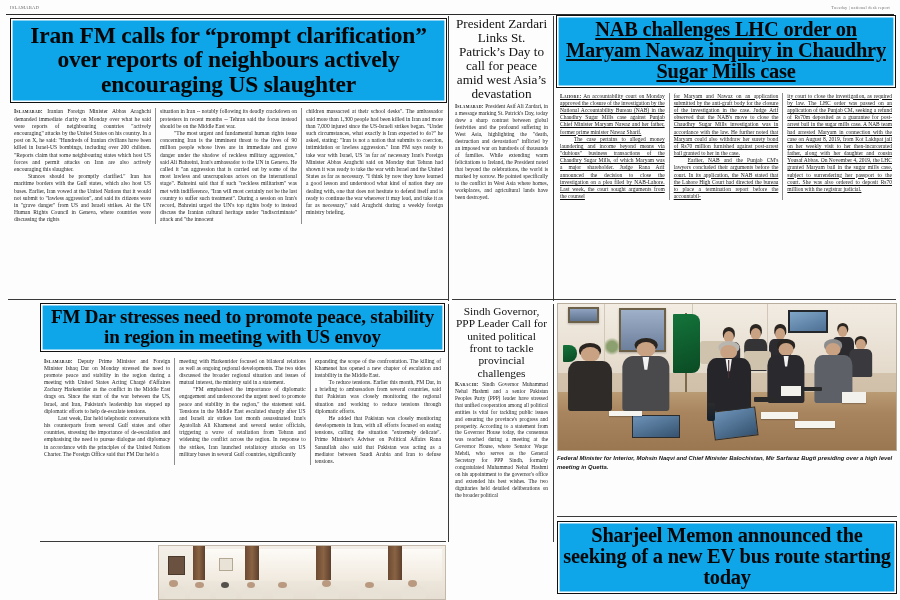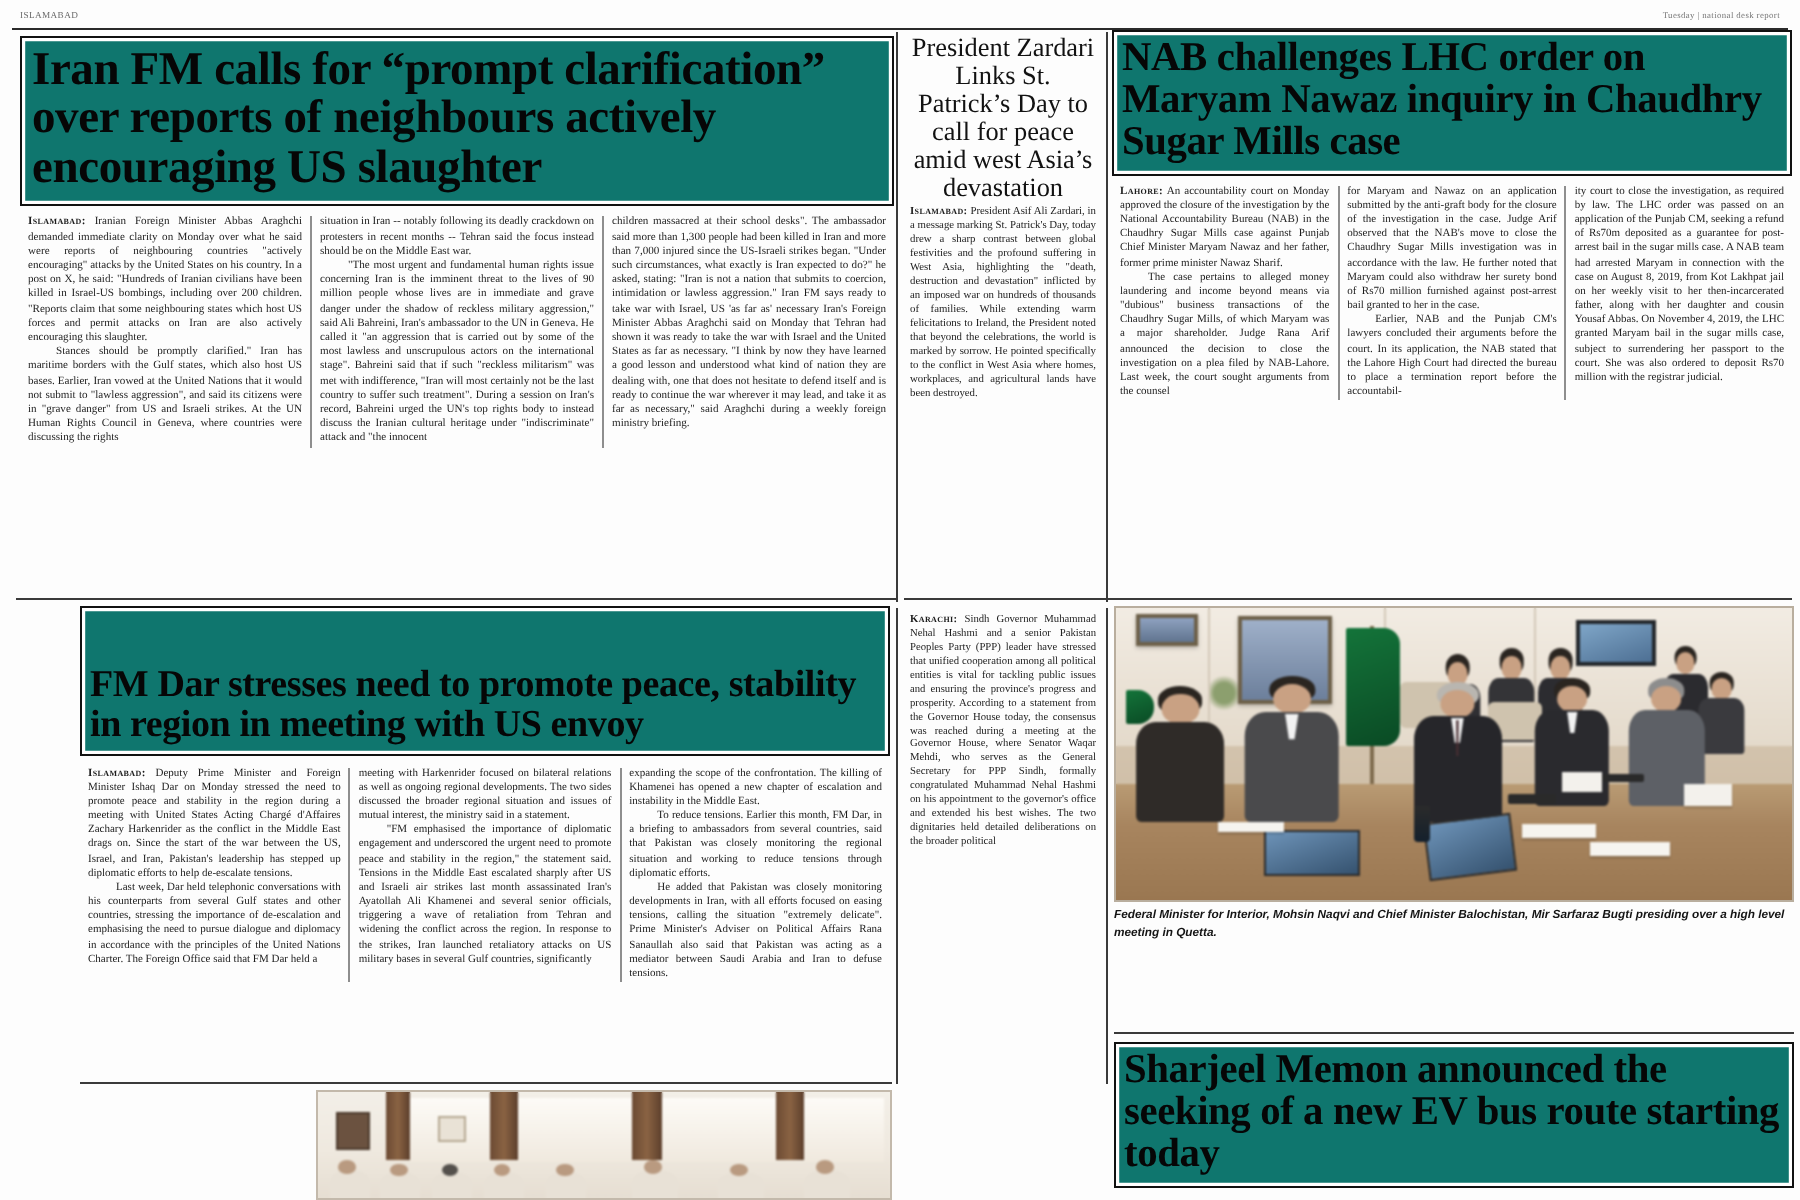--- a/index.html
+++ b/index.html
@@ -44,22 +44,22 @@
 
   .rule-top {
     border-top: 1px solid #2a2a2a;
     margin: 0 2px 4px 2px;
   }
 
   
   .hl-box {
     border: 1.2px solid #111;
     padding: 3px 4px 4px 4px;
-    text-align: left;
-    background: #0f766e;
+    text-align: center;
+    background: #0ea5e9;
     box-shadow: 0 0 0 1.6px #fff inset;
   }
   .hl {
     font-family: "Liberation Serif", serif;
     font-weight: bold;
     line-height: 1.04;
     letter-spacing: -0.2px;
     color: #060606;
   }
 
@@ -111,36 +111,37 @@
     padding: 0 3px;
   }
   #zardari .subhead { font-size: 13.2px; line-height: 1.06; }
   #zardari .body-txt { font-size: 5.4px; line-height: 1.30; margin-top: 2px; }
 
   
   #nab {
     position: absolute;
     left: 556px; top: 15px;
     width: 340px;
+    text-decoration: underline;
   }
   #nab .hl { font-size: 20.4px; }
   #nab .cols { margin-top: 5px; }
   #nab .body-txt { font-size: 5.5px; line-height: 1.305; }
   #nab .col { padding: 0 4px; }
 
   
   .hrule { position: absolute; border-top: 1px solid #3a3a3a; }
 
   
   #dar {
     position: absolute;
     left: 40px; top: 303px;
     width: 405px;
   }
-  #dar .hl { font-size: 19px; margin-top: 26px; }
+  #dar .hl { font-size: 19px; }
   #dar .cols { margin-top: 6px; }
   #dar .body-txt { font-size: 5.5px; line-height: 1.305; }
   #dar .col { padding: 0 4px; }
 
   
   #sindh {
     position: absolute;
     left: 452px; top: 305px;
     width: 99px;
     padding: 0 3px;
@@ -365,20 +366,21 @@
         <p>To reduce tensions. Earlier this month, FM Dar, in a briefing to ambassadors from several countries, said that Pakistan was closely monitoring the regional situation and working to reduce tensions through diplomatic efforts.</p>
         <p>He added that Pakistan was closely monitoring developments in Iran, with all efforts focused on easing tensions, calling the situation "extremely delicate". Prime Minister's Adviser on Political Affairs Rana Sanaullah also said that Pakistan was acting as a mediator between Saudi Arabia and Iran to defuse tensions.</p>
       </div>
     </div>
   </div>
 
   <div style="position:absolute;left:448px;top:304px;height:238px;border-left:1px solid #3a3a3a;"></div>
   <div style="position:absolute;left:553px;top:304px;height:238px;border-left:1px solid #3a3a3a;"></div>
 
   <div id="sindh">
+    <div class="subhead">Sindh Governor, PPP Leader Call for united political front to tackle provincial challenges</div>
     <div class="body-txt">
       <p class="first">
         <span class="dateline">Karachi:</span><span> Sindh Governor Muhammad Nehal Hashmi and a senior Pakistan Peoples Party (PPP) leader have stressed that unified cooperation among all political entities is vital for tackling public issues and ensuring the province's progress and prosperity. According to a statement from the Governor House today, the consensus was reached during a meeting at the Governor House, where Senator Waqar Mehdi, who serves as the General Secretary for PPP Sindh, formally congratulated Muhammad Nehal Hashmi on his appointment to the governor's office and extended his best wishes. The two dignitaries held detailed deliberations on the broader political</span>
       </p>
     </div>
   </div>
 
   <div id="photo-wrap">
     <div class="photo">
       <div class="room"></div>

